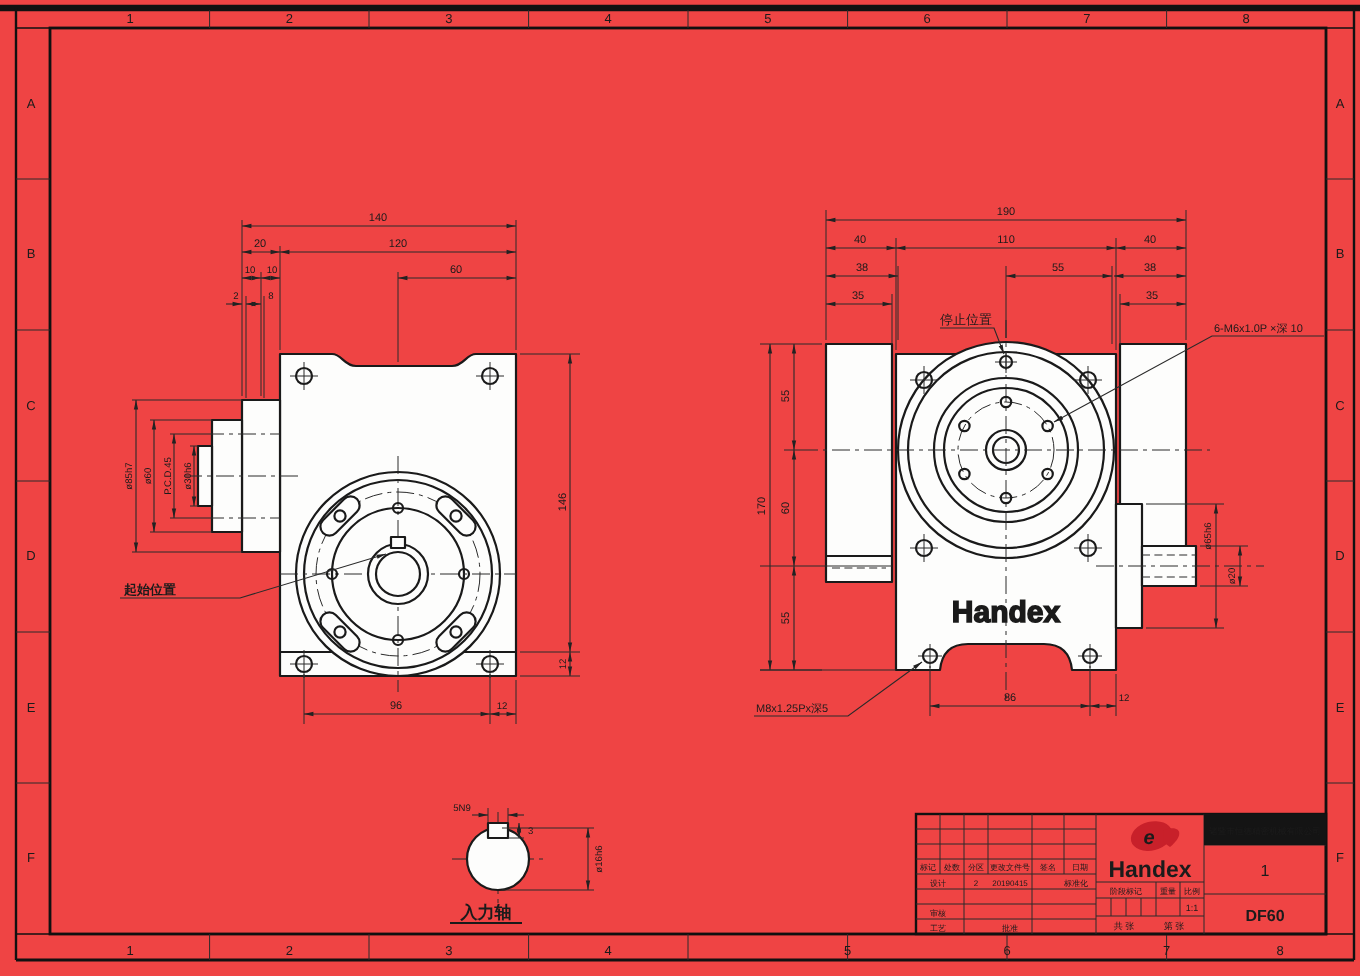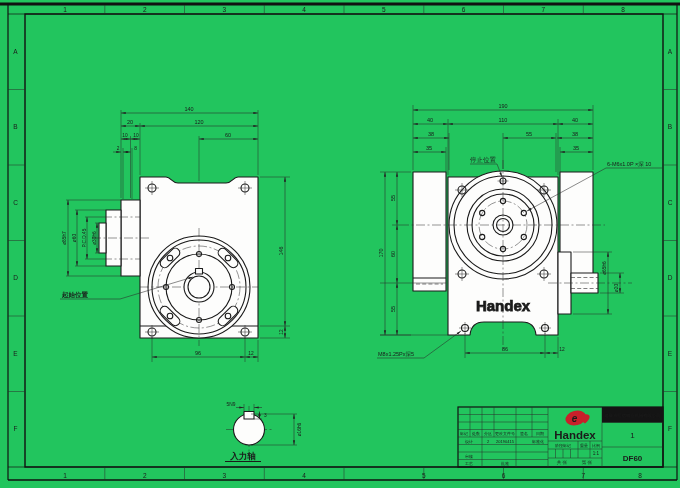--- a/index.html
+++ b/index.html
@@ -1,16 +1,16 @@
 <!DOCTYPE html>
 <html><head>
 <meta charset="utf-8">
 <style>
   html,body{margin:0;padding:0;background:#fff;}
-  .sheet{position:relative;width:680px;height:488px;background:#22c55e;overflow:hidden;
+  .sheet{position:relative;width:680px;height:488px;background:#ef4444;overflow:hidden;
          font-family:"Liberation Sans","DejaVu Sans",sans-serif;}
   svg text{fill:#1b1b1b;font-family:"Liberation Sans","DejaVu Sans",sans-serif;}
   .out{stroke:#1a1a1a;stroke-width:1.1;fill:none;stroke-linejoin:round;}
   .outw{stroke:#1a1a1a;stroke-width:1.1;fill:#fdfdfc;stroke-linejoin:round;}
   .thin{stroke:#2a2a2a;stroke-width:.5;fill:none;}
   .dim{stroke:#2a2a2a;stroke-width:.55;fill:none;marker-start:url(#ar);marker-end:url(#ar);}
   .lead{stroke:#2a2a2a;stroke-width:.55;fill:none;marker-end:url(#ar);}
   .cl{stroke:#2a2a2a;stroke-width:.5;fill:none;stroke-dasharray:9 2.5 2 2.5;}
   .hid{stroke:#2a2a2a;stroke-width:.6;fill:none;stroke-dasharray:4 2.2;}
   .frame{stroke:#111;fill:none;}

